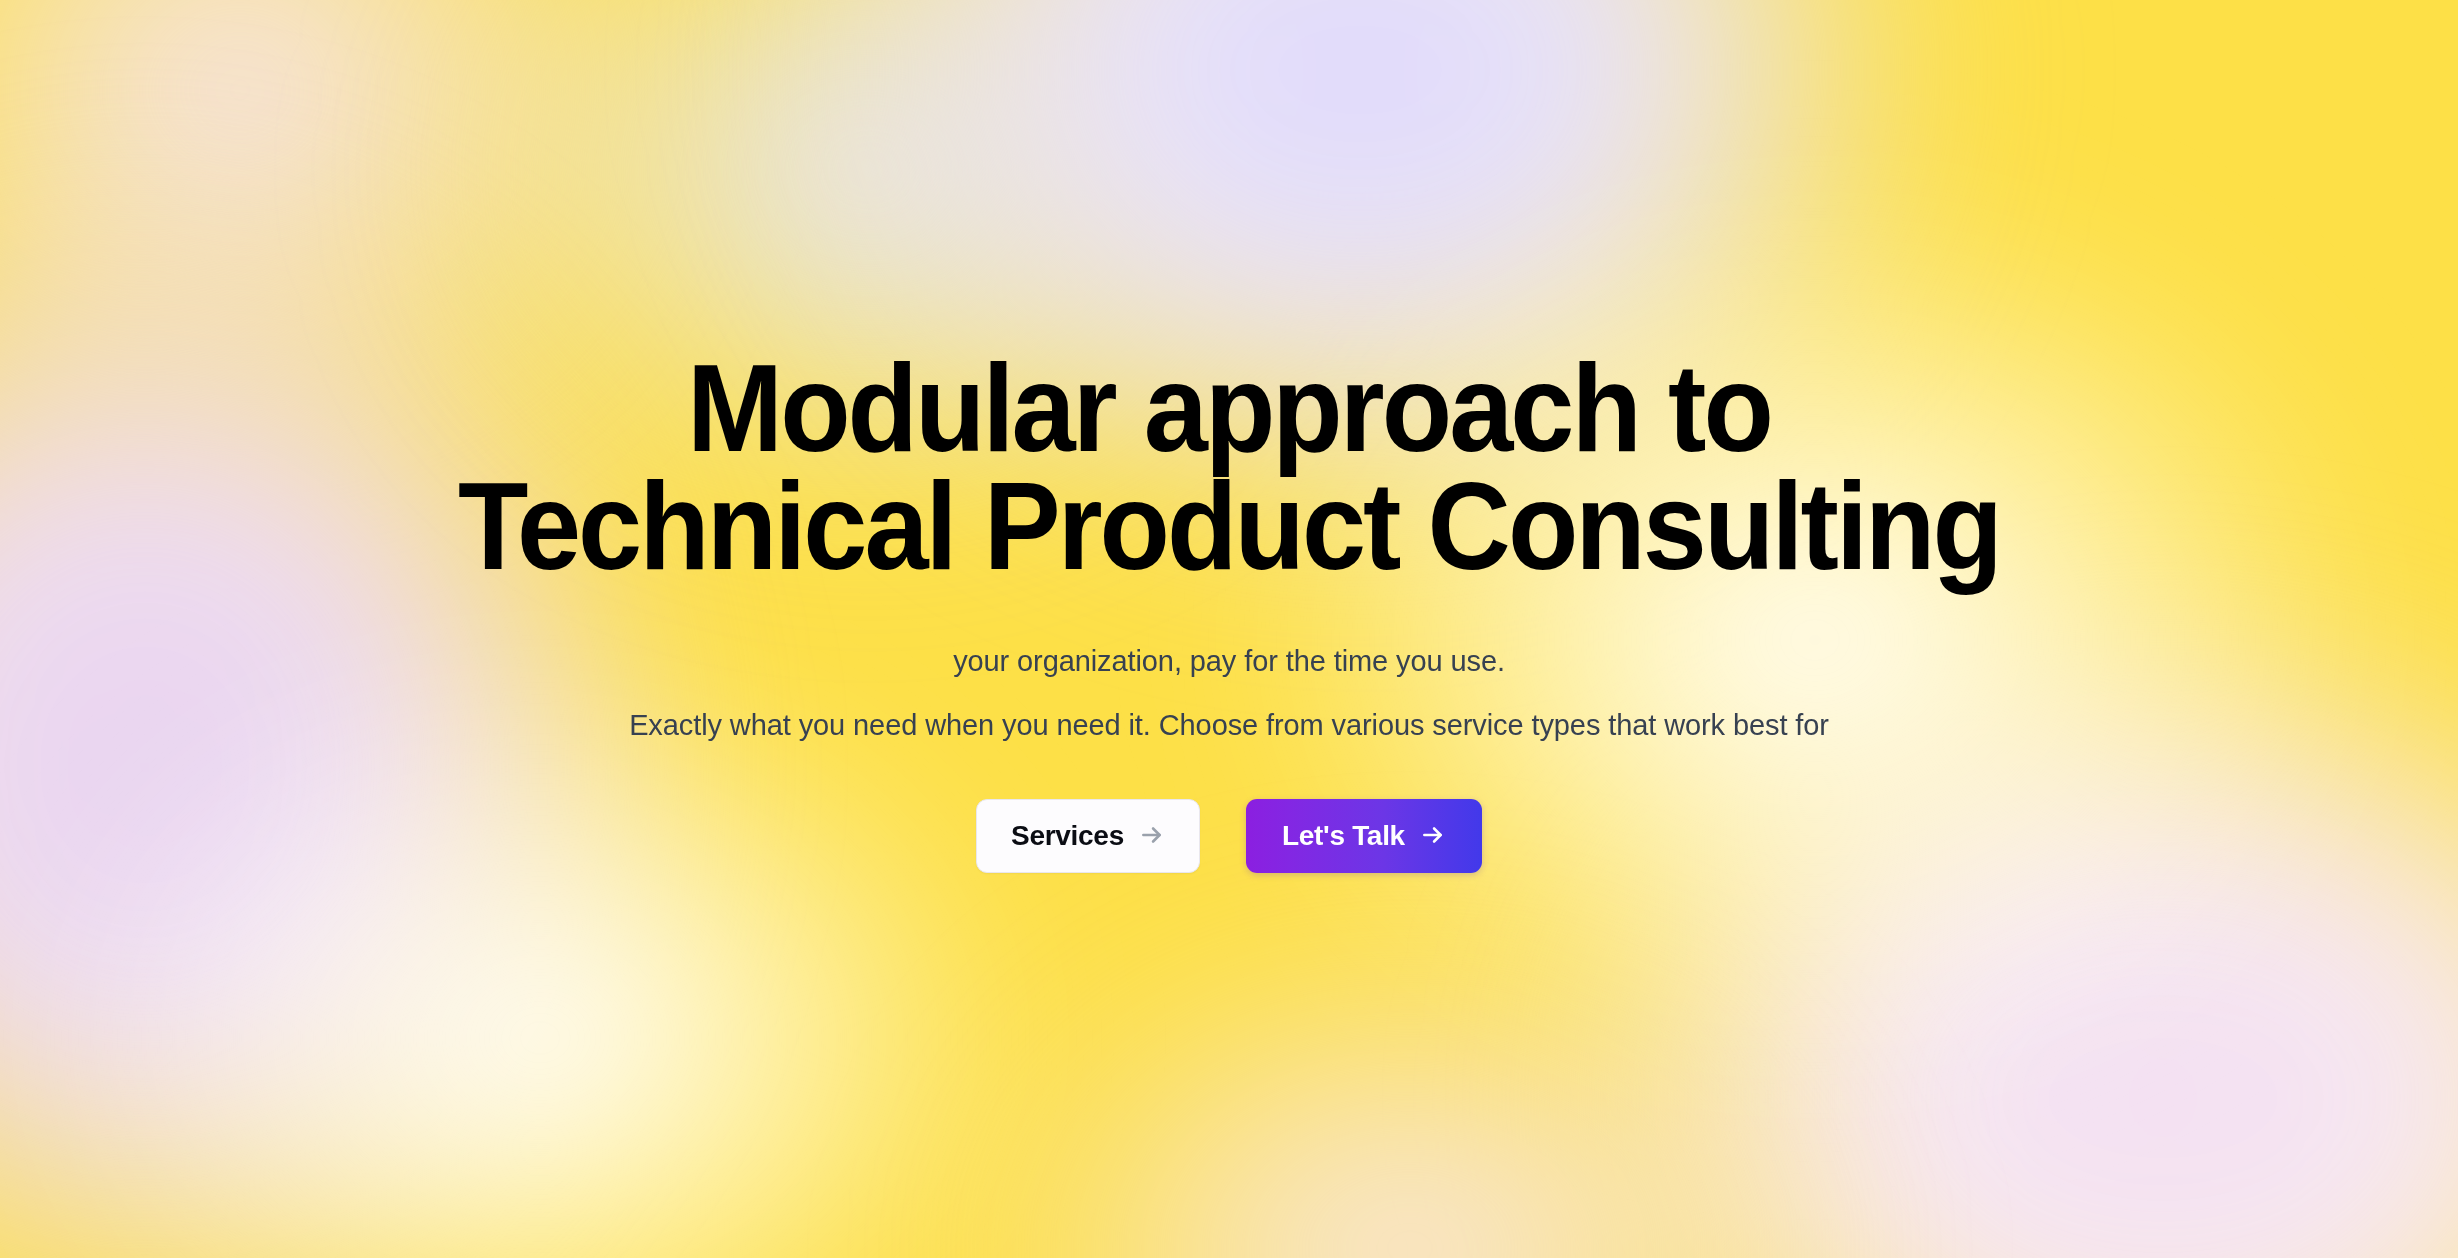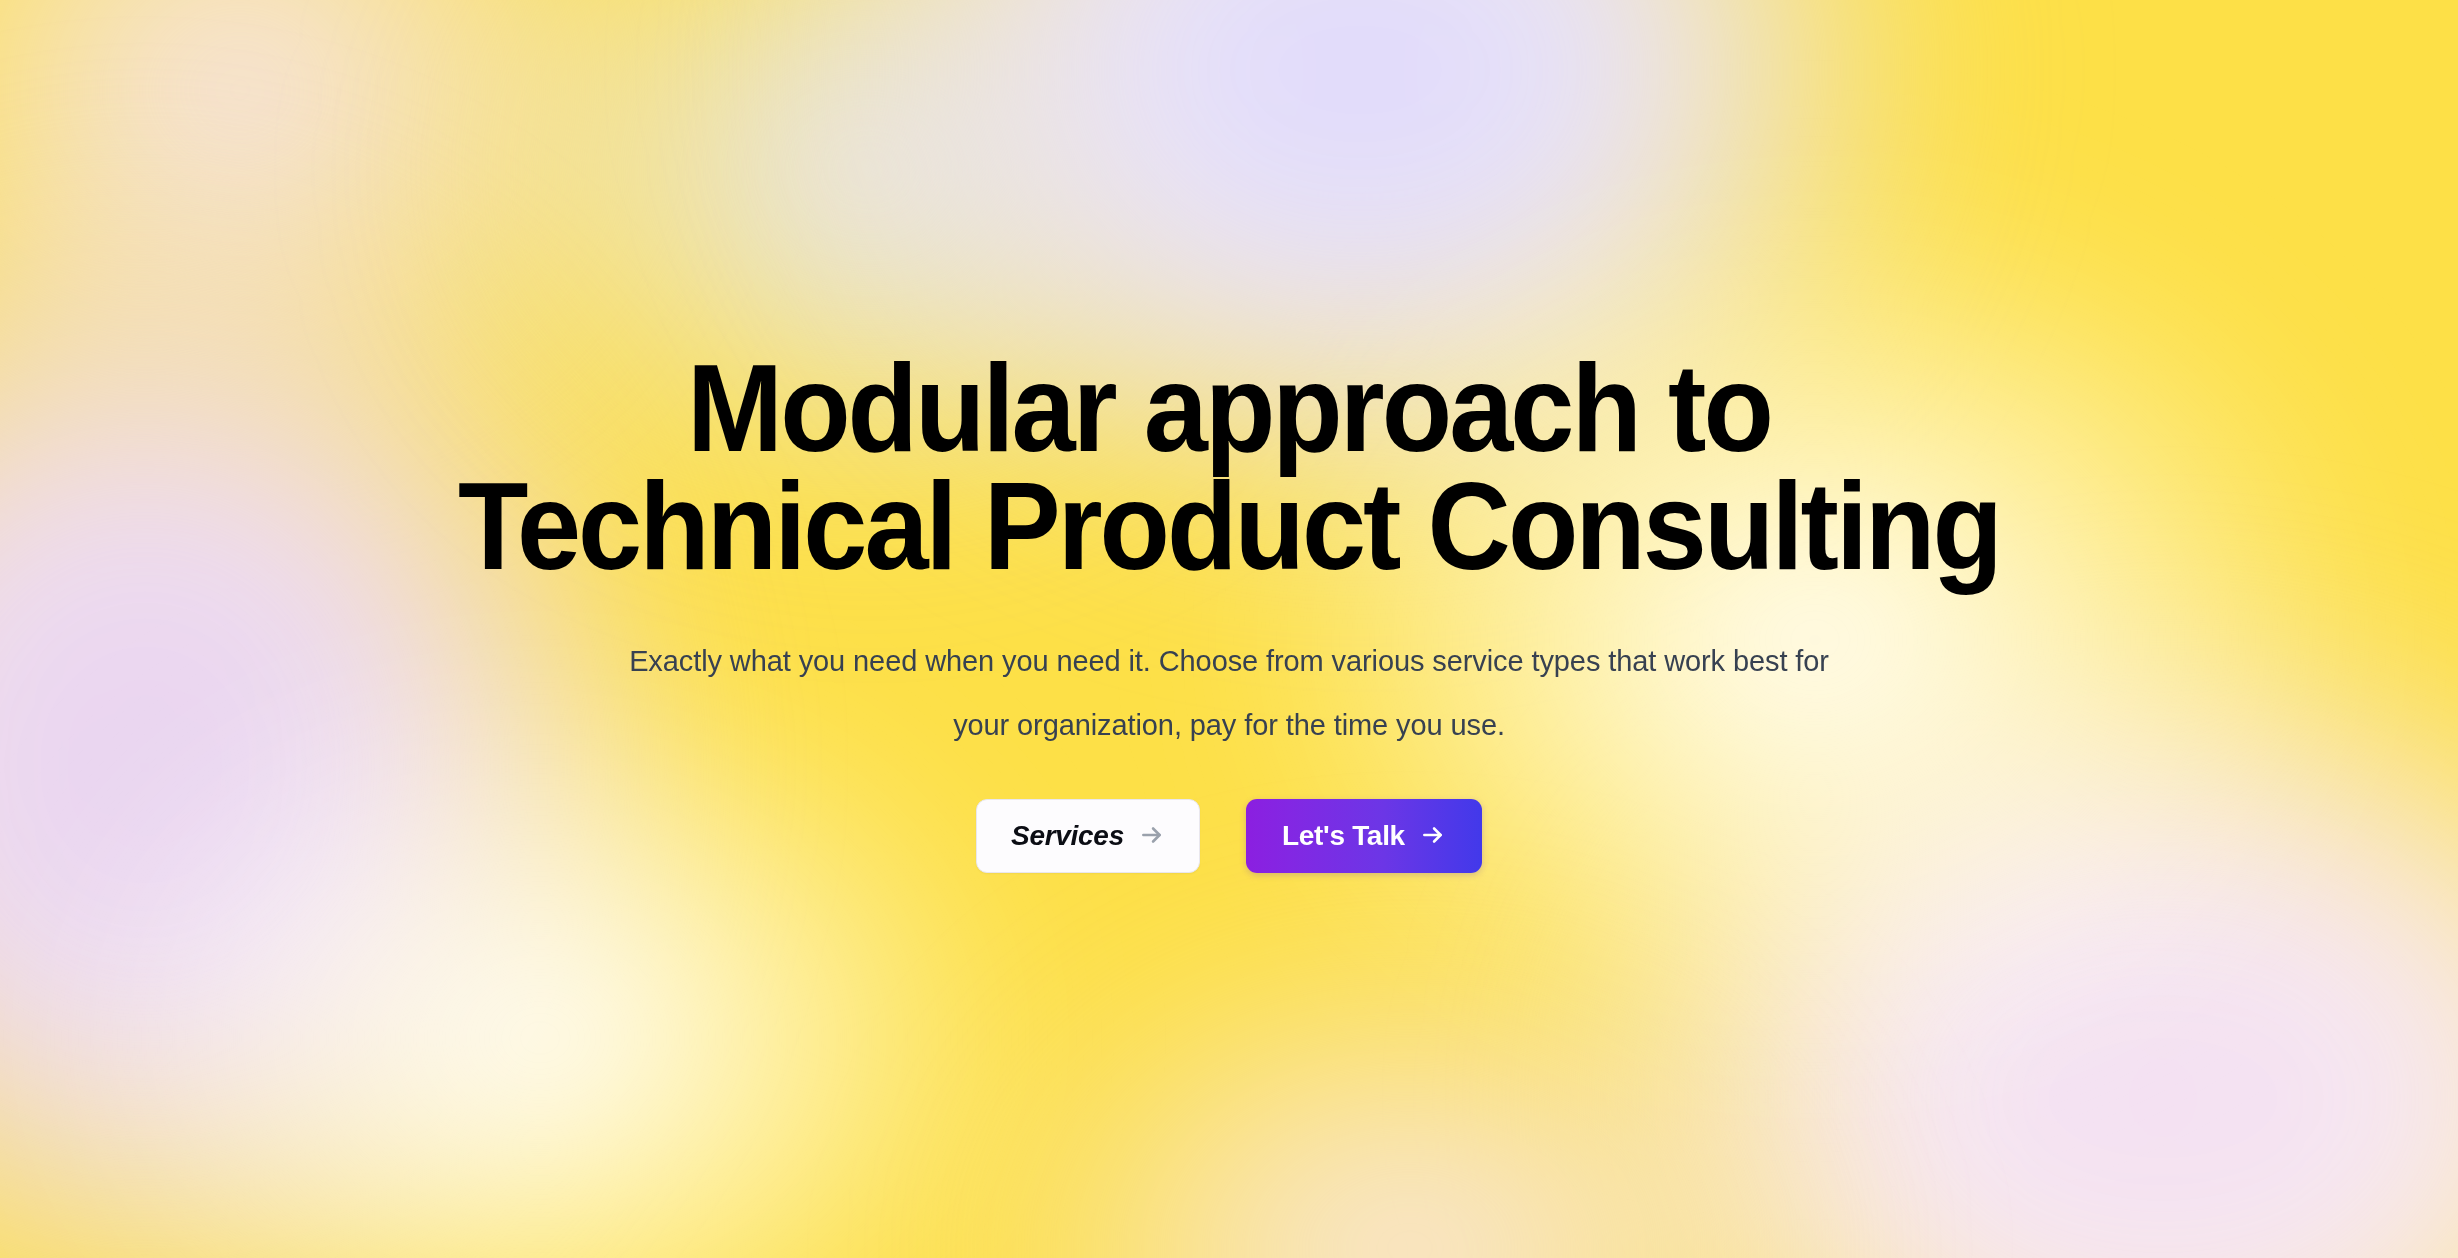--- a/index.html
+++ b/index.html
@@ -138,21 +138,20 @@
   }
 
   .btn-secondary {
     height:74px;
     padding:0 34px;
     background:#fdfcfe;
     border:1.5px solid #e9e7ee;
     border-radius:11px;
     color:#0b0d14;
     box-shadow:0 1px 2px rgba(16,18,32,0.045);
-    font-style:italic;
   }
   .btn-secondary .arrow { color:#9aa1ac; }
 
   .btn-primary {
     height:74px;
     padding:0 36px;
     border-radius:11px;
     color:#ffffff;
     background:linear-gradient(90deg, #8b1fe0 0%, #8327e3 18%, #6c36e6 58%, #4239ea 100%);
     box-shadow:0 2px 6px rgba(80,40,200,0.22);
@@ -184,22 +183,22 @@
   <div class="blob blob-white2"></div>
 
   <div class="hero-content">
 
     <h1 class="hero-heading">
       <span class="line">Modular approach to</span>
       <span class="line">Technical Product Consulting</span>
     </h1>
 
     <p class="hero-subtitle">
+      <span class="line">your organization, pay for the time you use.</span>
       <span class="line">Exactly what you need when you need it. Choose from various service types that work best for</span>
-      <span class="line">your organization, pay for the time you use.</span>
     </p>
 
     <div class="hero-actions">
 
       <button class="btn btn-secondary">
         <span>Services</span>
         <span class="arrow">
           <svg width="26" height="26" viewBox="0 0 24 24" fill="none" stroke="currentColor" stroke-width="2.4" stroke-linecap="round" stroke-linejoin="round">
             <line x1="4" y1="12" x2="19" y2="12"></line>
             <polyline points="13 6 19 12 13 18"></polyline>

